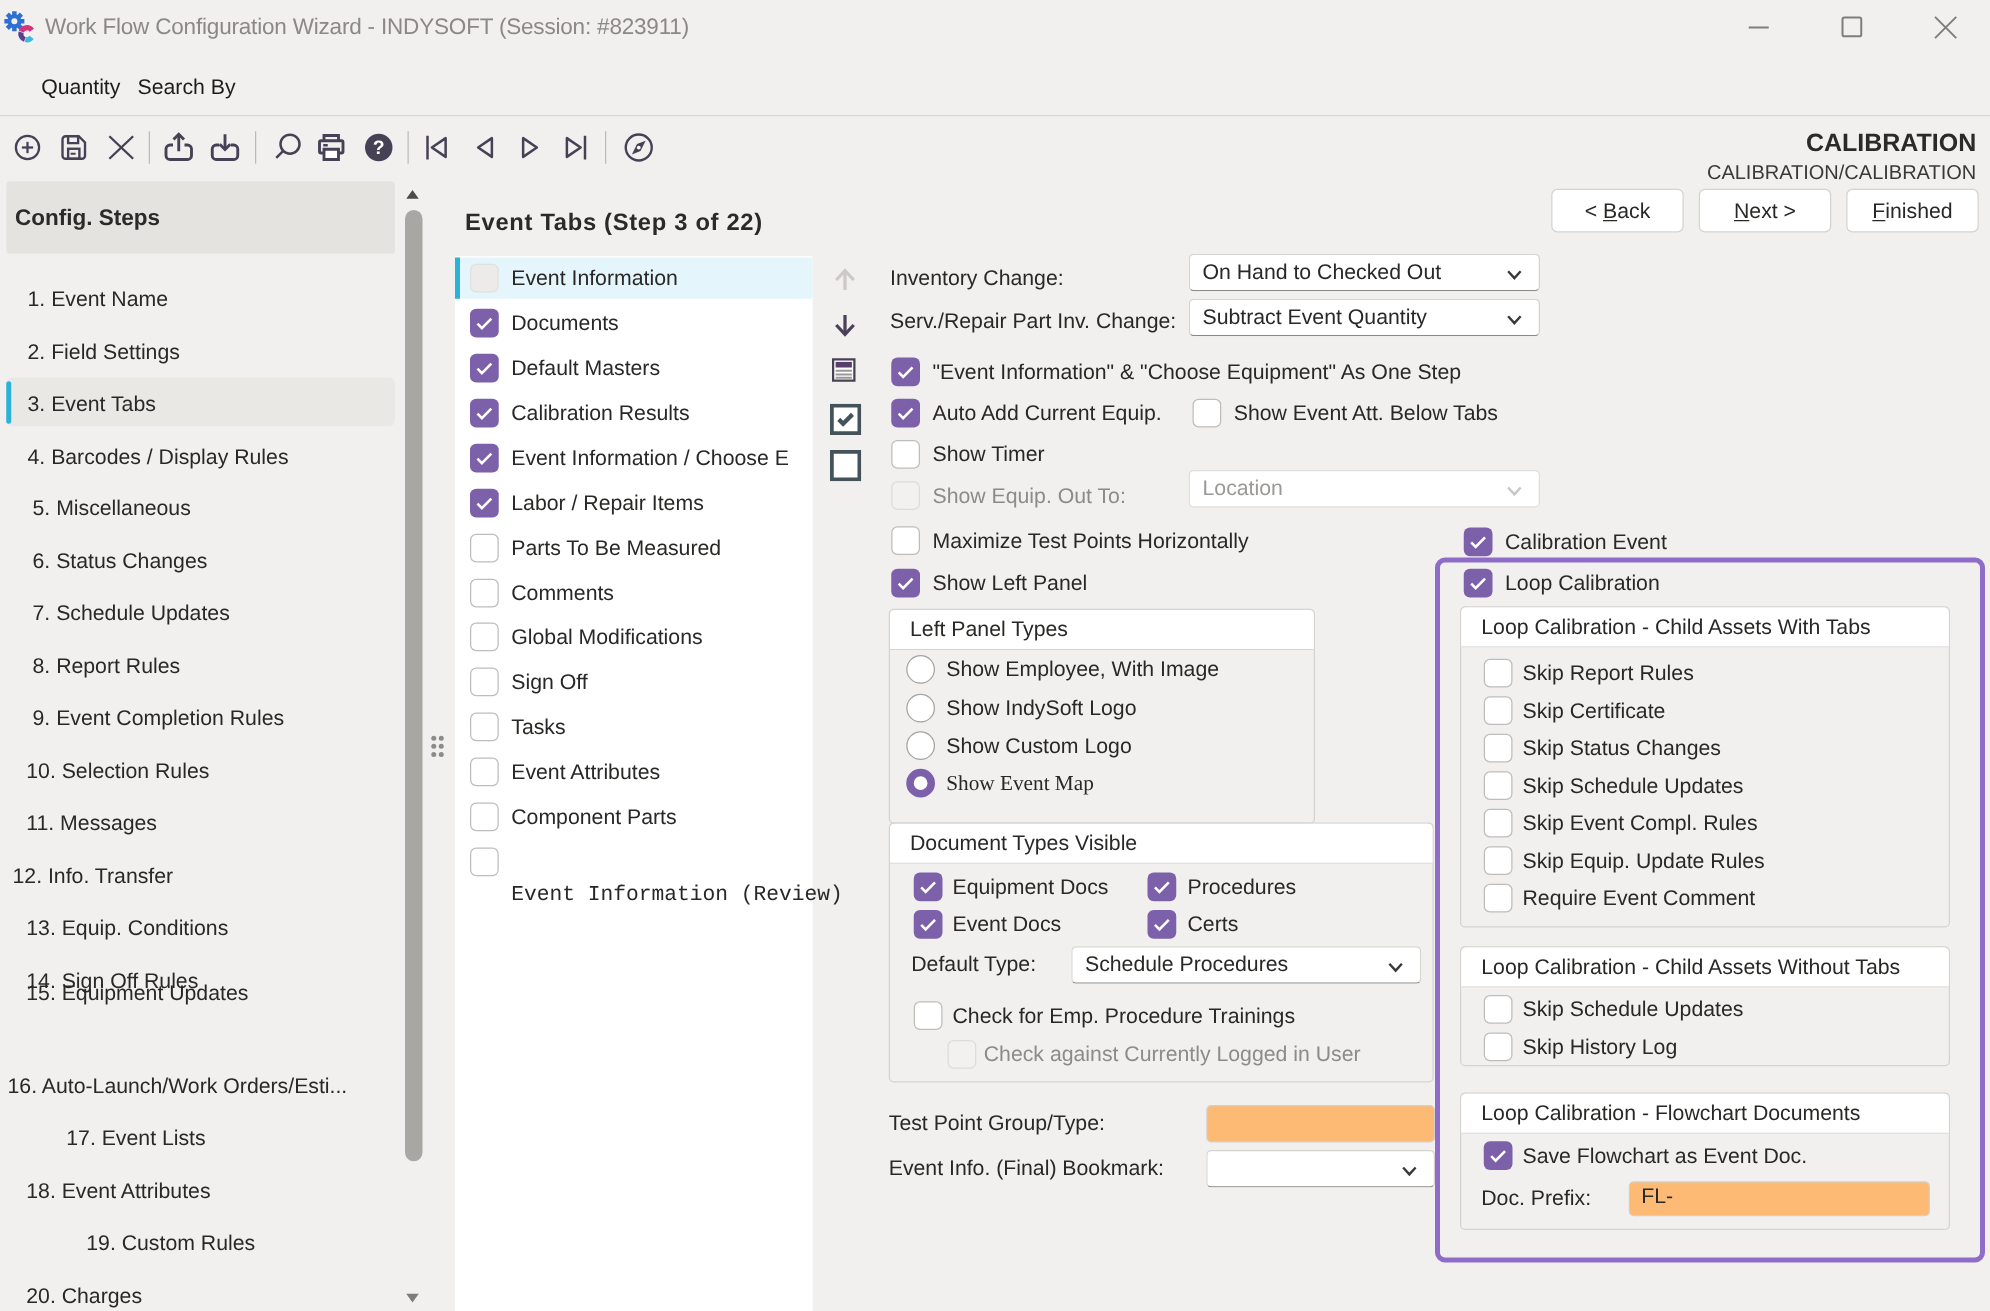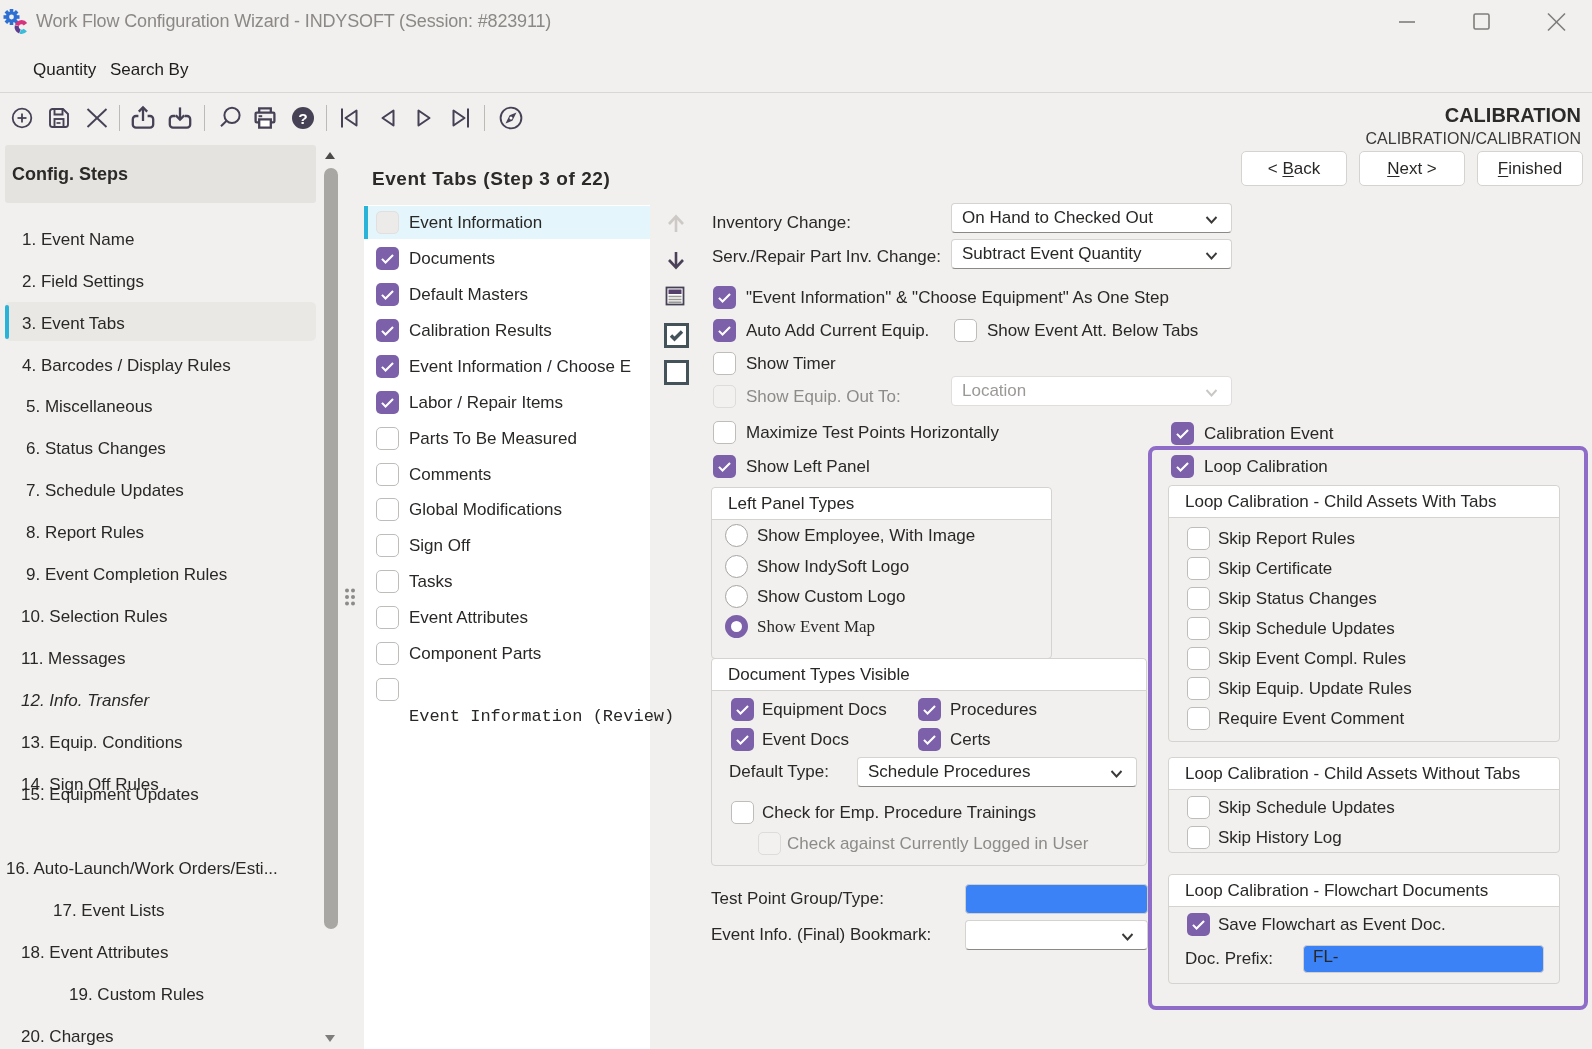--- a/index.html
+++ b/index.html
@@ -23,21 +23,21 @@
 .dd { position:absolute; height:30px; background:#fff; border:1px solid #d5d3d0; border-bottom-color:#8b8986; border-radius:4px; font-size:17px; color:#292826; display:flex; align-items:center; padding:0 10px; white-space:nowrap; }
 .dd svg { position:absolute; right:12px; top:8px; }
 .dd.dis { border-color:#e0deDC; border-bottom-color:#e0dedc; color:#9b9996; }
 
 .gb { position:absolute; border:1px solid #d5d3d0; border-radius:4px; }
 .gbh { position:absolute; left:0; top:0; right:0; height:32px; background:#fff; border-bottom:1px solid #d5d3d0; border-radius:4px 4px 0 0; font-size:17px; color:#292826; display:flex; align-items:center; padding-left:16px; }
 
 .btn { position:absolute; width:106px; height:35px; background:#fff; border:1px solid #d5d3d0; border-radius:5px; font-size:17px; color:#292826; display:flex; align-items:center; justify-content:center; }
 .btn u { text-decoration:underline; text-underline-offset:2px; }
 
-.inp { position:absolute; background:#3b82f6; border:1px solid #d2d0cd; border-radius:4px; font-size:17px; color:#292826; display:flex; padding:0 9px; }
+.inp { position:absolute; background:#fdba74; border:1px solid #d2d0cd; border-radius:4px; font-size:17px; color:#292826; display:flex; padding:0 9px; }
 
 .tbsep { position:absolute; width:1px; height:26px; background:#bcbab7; top:105px; }
 .ticon { position:absolute; top:104px; }
 </style>
 </head>
 <body>
 
 <svg class="abs" style="left:2px; top:5px;" width="30" height="30" viewBox="0 0 30 30">
   <g transform="translate(9.5,12)" fill="#2e6fd3">
     <circle r="5.6"></circle>
@@ -186,21 +186,21 @@
   <div class="txt" style="left:22px; top:270px;">2. Field Settings</div>
   <div class="txt" style="left:22px; top:312px;">3. Event Tabs</div>
   <div class="txt" style="left:22px; top:354px;">4. Barcodes / Display Rules</div>
   <div class="txt" style="left:26px; top:395px;">5. Miscellaneous</div>
   <div class="txt" style="left:26px; top:437px;">6. Status Changes</div>
   <div class="txt" style="left:26px; top:479px;">7. Schedule Updates</div>
   <div class="txt" style="left:26px; top:521px;">8. Report Rules</div>
   <div class="txt" style="left:26px; top:563px;">9. Event Completion Rules</div>
   <div class="txt" style="left:21px; top:605px;">10. Selection Rules</div>
   <div class="txt" style="left:21px; top:647px;">11. Messages</div>
-  <div class="txt" style="left:21px; top:689px;font-style:italic;">12. Info. Transfer</div>
+  <div class="txt" style="left:10px; top:689px;">12. Info. Transfer</div>
   <div class="txt" style="left:21px; top:731px;">13. Equip. Conditions</div>
   <div class="txt" style="left:21px; top:773px;">14. Sign Off Rules</div>
   <div class="txt" style="left:21px; top:783px;">15. Equipment Updates</div>
   <div class="txt" style="left:6px; top:857px;">16. Auto-Launch/Work Orders/Esti...</div>
   <div class="txt" style="left:21px; top:899px;margin-left:32px;">17. Event Lists</div>
   <div class="txt" style="left:21px; top:941px;">18. Event Attributes</div>
   <div class="txt" style="left:21px; top:983px;margin-left:48px;">19. Custom Rules</div>
   <div class="txt" style="left:21px; top:1025px;">20. Charges</div>
 </div>
 

